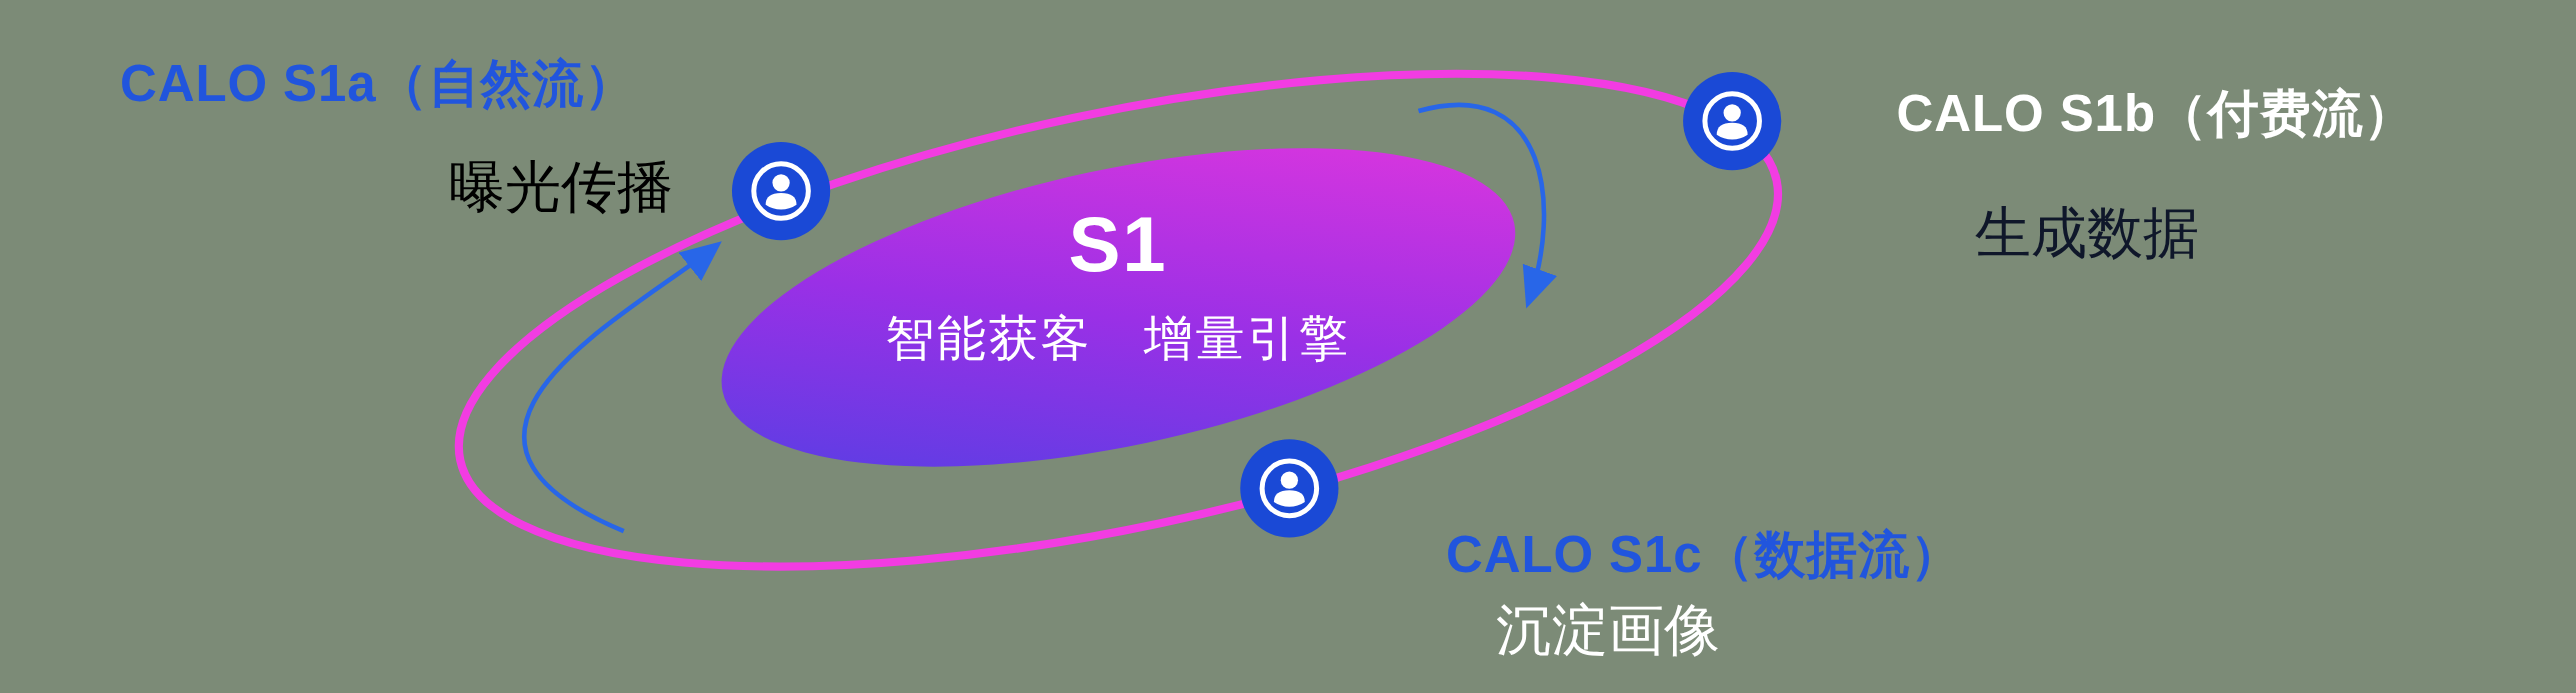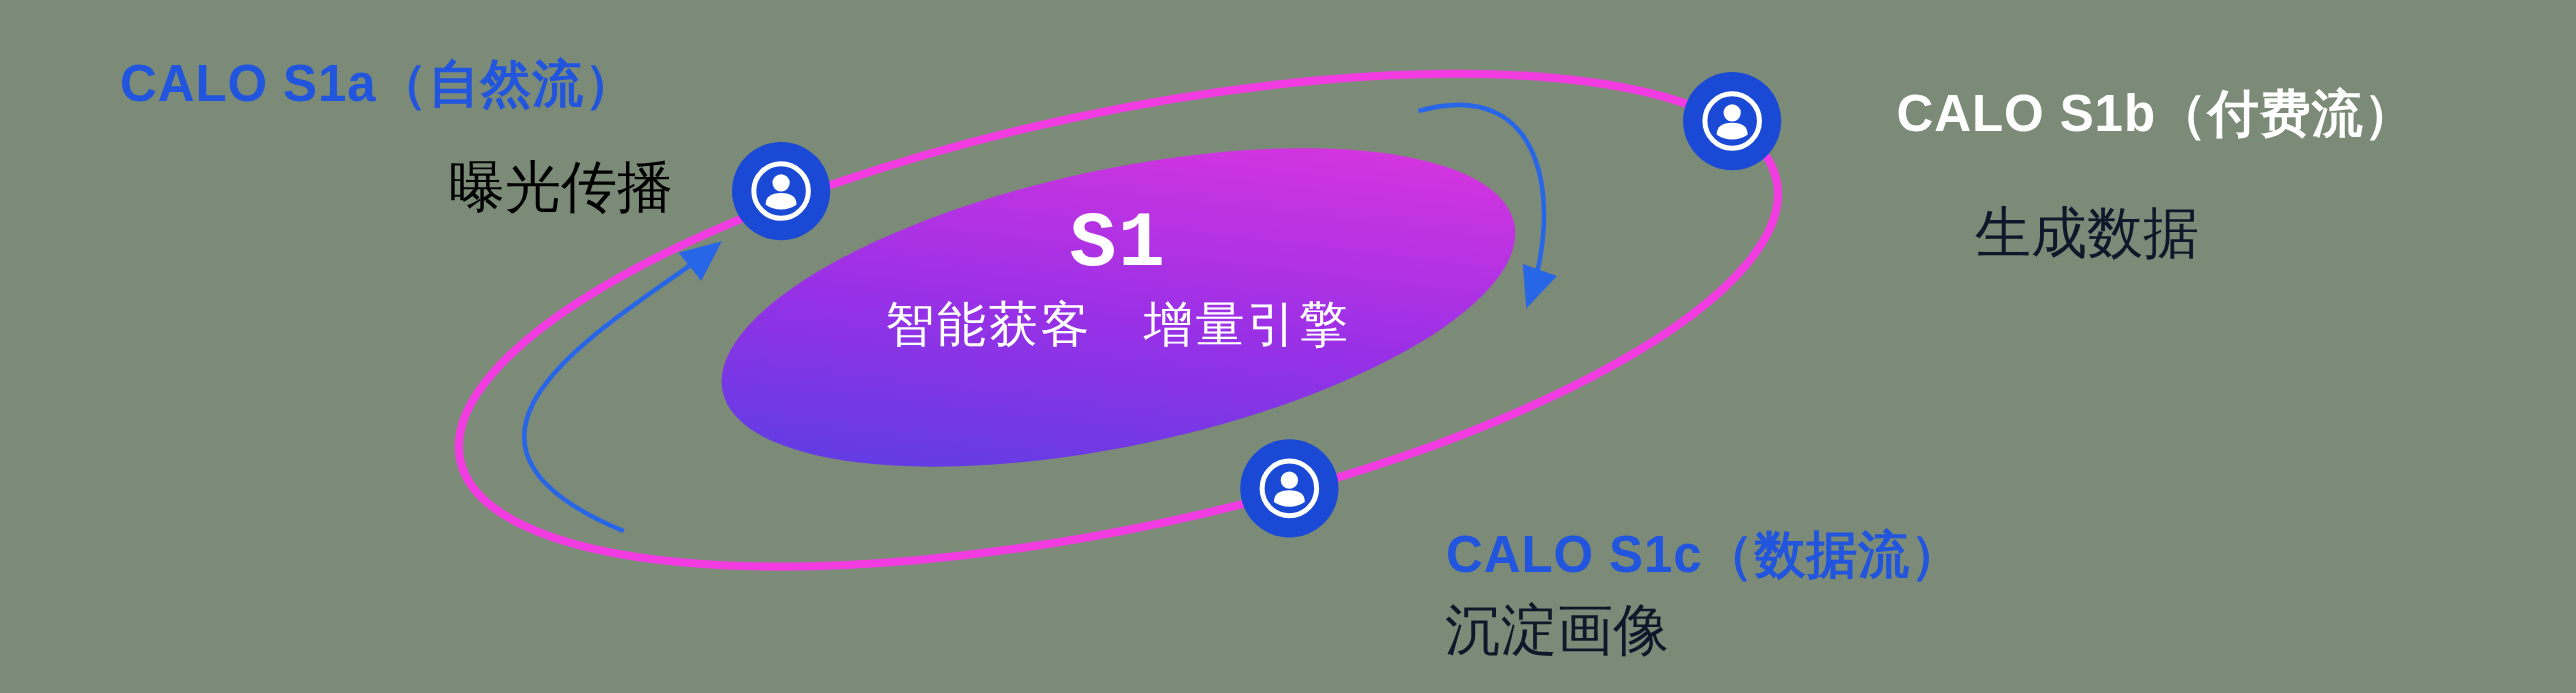--- a/index.html
+++ b/index.html
@@ -5,22 +5,22 @@
   * { margin:0; padding:0; box-sizing:border-box; }
   html,body { width:2576px; height:694px; }
   body { font-family:"Liberation Sans","DejaVu Sans",sans-serif; }
   .stage { position:relative; width:2576px; height:694px; overflow:hidden; }
   .stage > svg { position:absolute; left:0; top:0; }
   .label { position:absolute; transform:translate(-50%,-50%); white-space:nowrap; }
   .node-title { font-size:51px; font-weight:700; letter-spacing:0.9px; }
   .node-sub { font-size:56px; font-weight:500; }
   .core-text { position:absolute; left:1118px; top:205px; transform:translateX(-50%);
                text-align:center; }
-  .core-title { font-size:78px; font-weight:700; letter-spacing:1.8px; line-height:1;font-family:Liberation Mono, monospace; }
-  .core-sub { font-size:49px; font-weight:500; margin-top:17px; letter-spacing:2.7px;
+  .core-title { font-size:78px; font-weight:700; letter-spacing:1.8px; line-height:1; }
+  .core-sub { font-size:49px; font-weight:500; margin-top:31px; letter-spacing:2.7px;
               line-height:1; white-space:nowrap; }
 </style>
 </head>
 <body>
 
 <div class="stage" style="background-color: rgb(124, 139, 119);">
 
   <svg width="2576" height="694" viewBox="0 0 2833 763">
     <defs>
       <linearGradient id="coreGrad" x1="0%" y1="100%" x2="100%" y2="0%">
@@ -73,16 +73,16 @@
     <div class="core-sub">智能获客　增量引擎</div>
   </div>
 
   <div class="label node-title" style="left: 378px; top: 84px; color: rgb(33, 85, 221);">CALO S1a（自然流）</div>
   <div class="label node-sub" style="left: 561px; top: 188px; color: #000000;">曝光传播</div>
 
   <div class="label node-title" style="left: 2156px; top: 114px; color: #ffffff;">CALO S1b（付费流）</div>
   <div class="label node-sub" style="left: 2087px; top: 234px; color: #0f172a;">生成数据</div>
 
   <div class="label node-title" style="left: 1704px; top: 532px; color: rgb(33, 85, 221); margin-top: 23px;">CALO S1c（数据流）</div>
-  <div class="label node-sub" style="left: 1557px; top: 631px; color: #0f172a;">沉淀画像</div>
+  <div class="label node-sub" style="left: 1608px; top: 631px; color: #ffffff;">沉淀画像</div>
 
 </div>
 
 
 </body></html>

